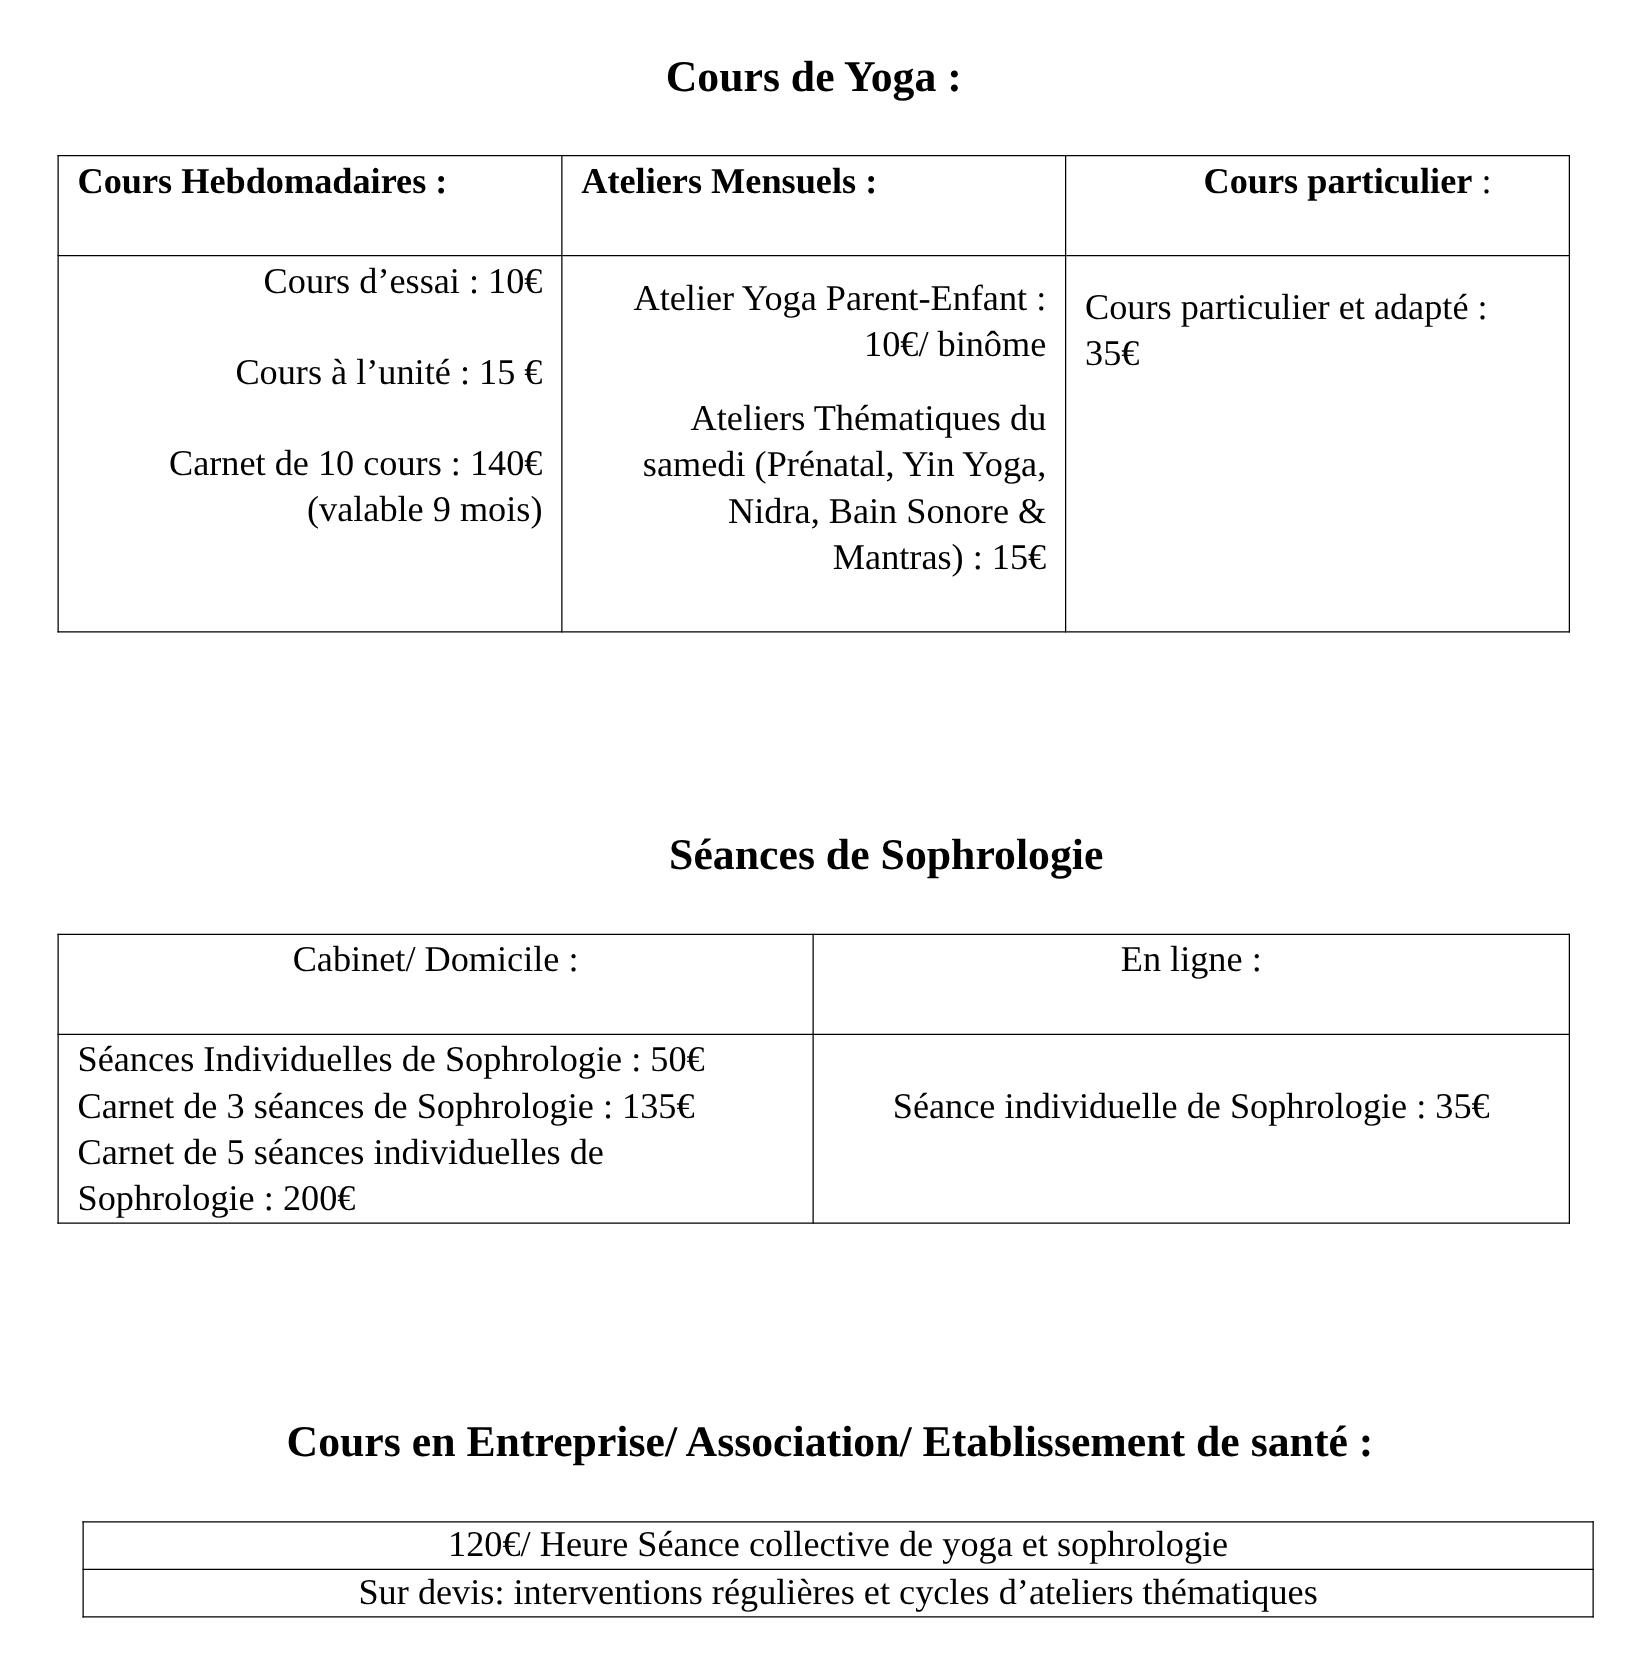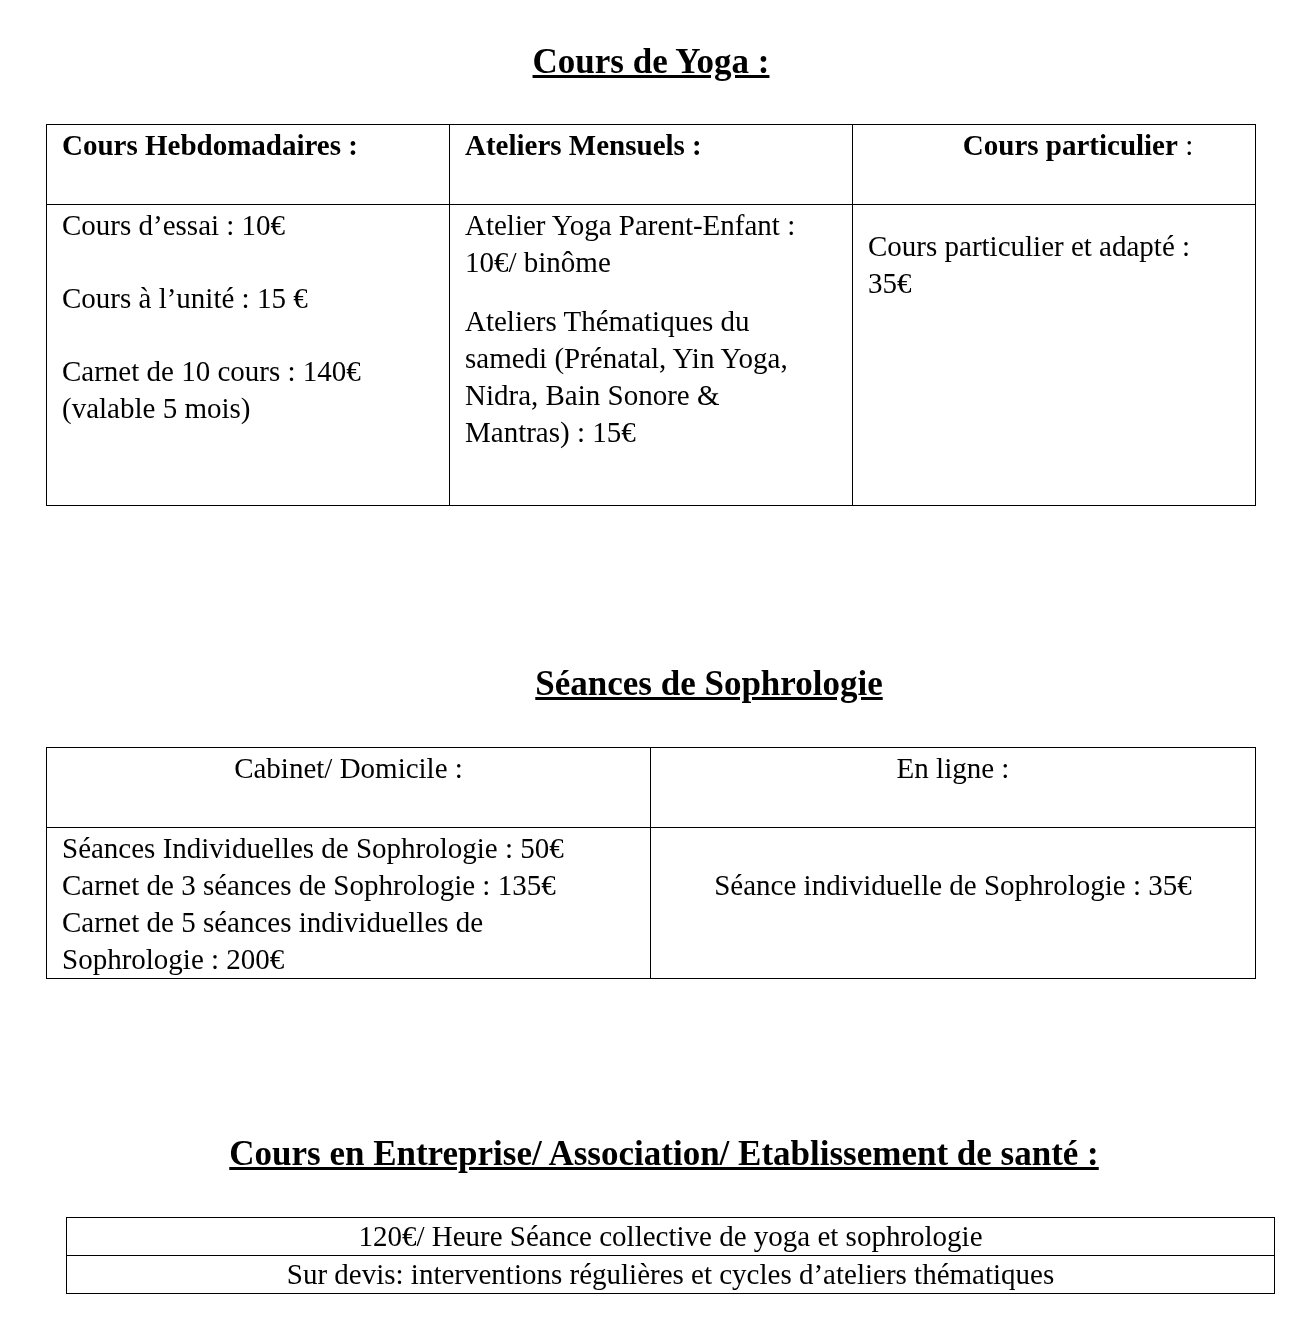--- a/index.html
+++ b/index.html
@@ -4,21 +4,21 @@
   <style>
     html, body { margin: 0; padding: 0; background: #ffffff; }
     body {
       width: 1302px; height: 1344px; position: relative; overflow: hidden;
       font-family: "Liberation Serif", "DejaVu Serif", serif;
       color: #000000;
       font-size: 29px;
     }
     .title {
       position: absolute; left: 0; width: 1302px; text-align: center;
-      font-weight: bold; font-size: 35px; line-height: 40px; text-decoration: underline;
+      font-weight: bold; font-size: 35px; line-height: 40px;
     }
     table {
       position: absolute; border-collapse: collapse; table-layout: fixed;
     }
     td {
       border: 1.5px solid #000; vertical-align: top; padding: 0 15px;
       line-height: 37px; font-size: 29px;
     }
     .hdr { height: 80px; box-sizing: border-box; padding-top: 2px; }
     .bold { font-weight: bold; margin-left: 48px; }
@@ -37,29 +37,29 @@
       <col style="width:403px">
       <col style="width:403px">
     </colgroup>
   <tbody>
       <tr>
     <td class="hdr bold">Cours Hebdomadaires :</td>
     <td class="hdr bold">Ateliers Mensuels :</td>
     <td class="hdr center"><span class="bold">Cours particulier</span><span> :</span></td>
   </tr>
   <tr style="height:301px;">
-    <td style="padding-top:2px;">
+    <td style="padding-top:2px;text-align:right;">
       <span class="line">Cours d’essai : 10€</span>
       <span class="gap"></span>
       <span class="line">Cours à l’unité : 15 €</span>
       <span class="gap"></span>
       <span class="line">Carnet de 10 cours : 140€</span>
-      <span class="line">(valable 5 mois)</span>
+      <span class="line">(valable 9 mois)</span>
     </td>
-    <td style="padding-top:2px;">
+    <td style="padding-top:16px;text-align:right;">
       <span class="line">Atelier Yoga Parent-Enfant :</span>
       <span class="line">10€/ binôme</span>
       <span class="line" style="height:22px;"></span>
       <span class="line">Ateliers Thématiques du</span>
       <span class="line">samedi (Prénatal, Yin Yoga,</span>
       <span class="line">Nidra, Bain Sonore &amp;</span>
       <span class="line">Mantras) : 15€</span>
     </td>
     <td style="padding-top:23px;border-radius:13px;">
       <span class="line">Cours particulier et adapté :</span>

